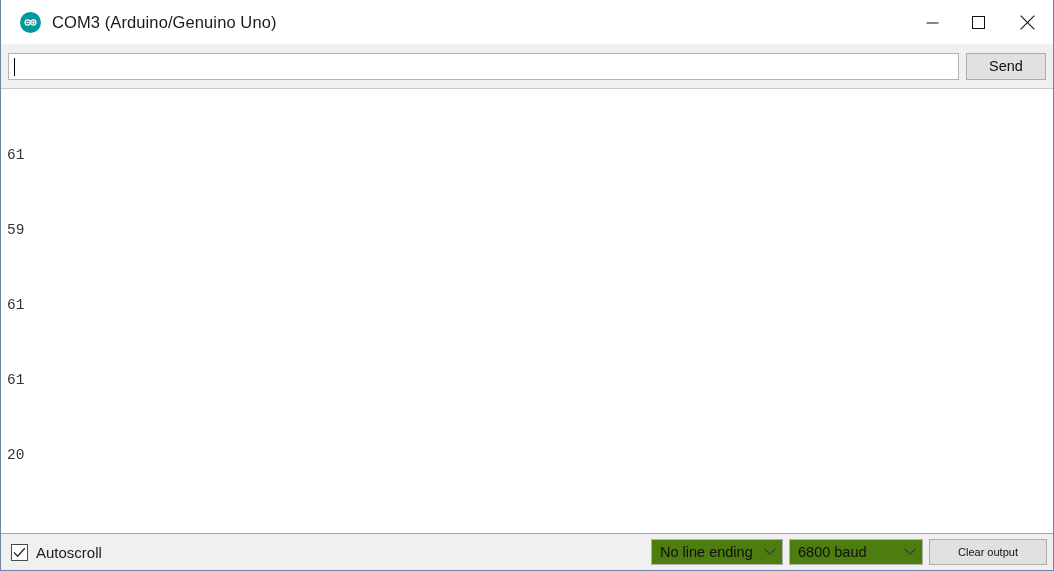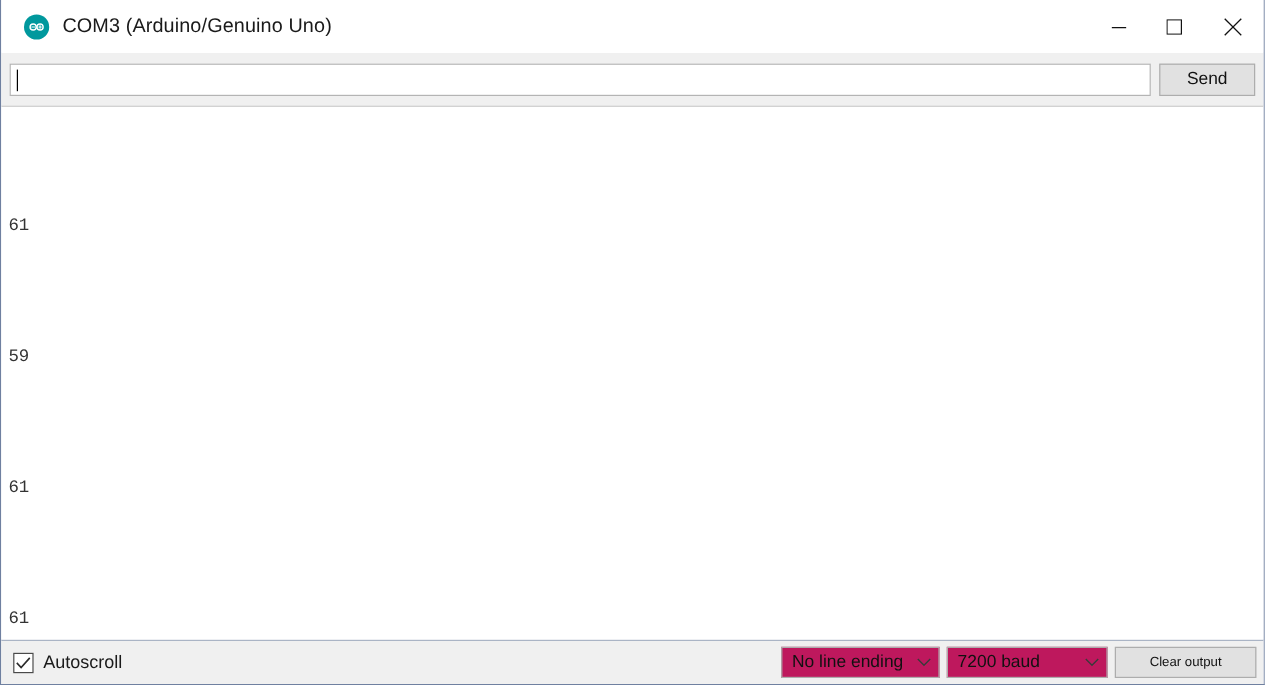--- a/index.html
+++ b/index.html
@@ -133,21 +133,21 @@
     position: relative;
   }
   .output {
     padding: 4px 0 0 6px;
     font-family: "Liberation Mono", "DejaVu Sans Mono", monospace;
     font-size: 14.5px;
     color: #333333;
     line-height: 25px;
     white-space: pre;
   }
-  .output .line { height: 25px; margin-top: 34px; }
+  .output .line { height: 25px; }
 
   
   .statusbar {
     height: 37px;
     min-height: 37px;
     background: #f0f0f0;
     border-top: 1px solid #9aa6bb;
     display: flex;
     align-items: center;
     padding: 0 6px 0 10px;
@@ -177,21 +177,21 @@
     font-family: "Liberation Sans", sans-serif;
   }
   .status-right {
     display: flex;
     align-items: center;
     gap: 6px;
   }
   .combo {
     height: 26px;
     box-sizing: border-box;
-    background: #be185d;
+    background: #4d7c0f;
     border: 1px solid #adadad;
     display: flex;
     align-items: center;
     padding: 0 6px 0 8px;
     font-family: "Liberation Sans", sans-serif;
     font-size: 14.5px;
     color: #111;
     cursor: default;
     justify-content: space-between;
   }
@@ -296,21 +296,21 @@
       <span class="autoscroll-label">Autoscroll</span>
     </div>
     <div class="status-right">
       <div class="combo lineending">
         <span>No line ending</span>
         <svg class="chev" width="12" height="8" viewBox="0 0 12 8">
           <polyline points="0.8,1.2 6,6.4 11.2,1.2" fill="none" stroke="#3a3a3a" stroke-width="1.15"></polyline>
         </svg>
       </div>
       <div class="combo baud">
-        <span>7200 baud</span>
+        <span>6800 baud</span>
         <svg class="chev" width="12" height="8" viewBox="0 0 12 8">
           <polyline points="0.8,1.2 6,6.4 11.2,1.2" fill="none" stroke="#3a3a3a" stroke-width="1.15"></polyline>
         </svg>
       </div>
       <div class="clear-button">Clear output</div>
     </div>
   </div>
 
 </div>
 

